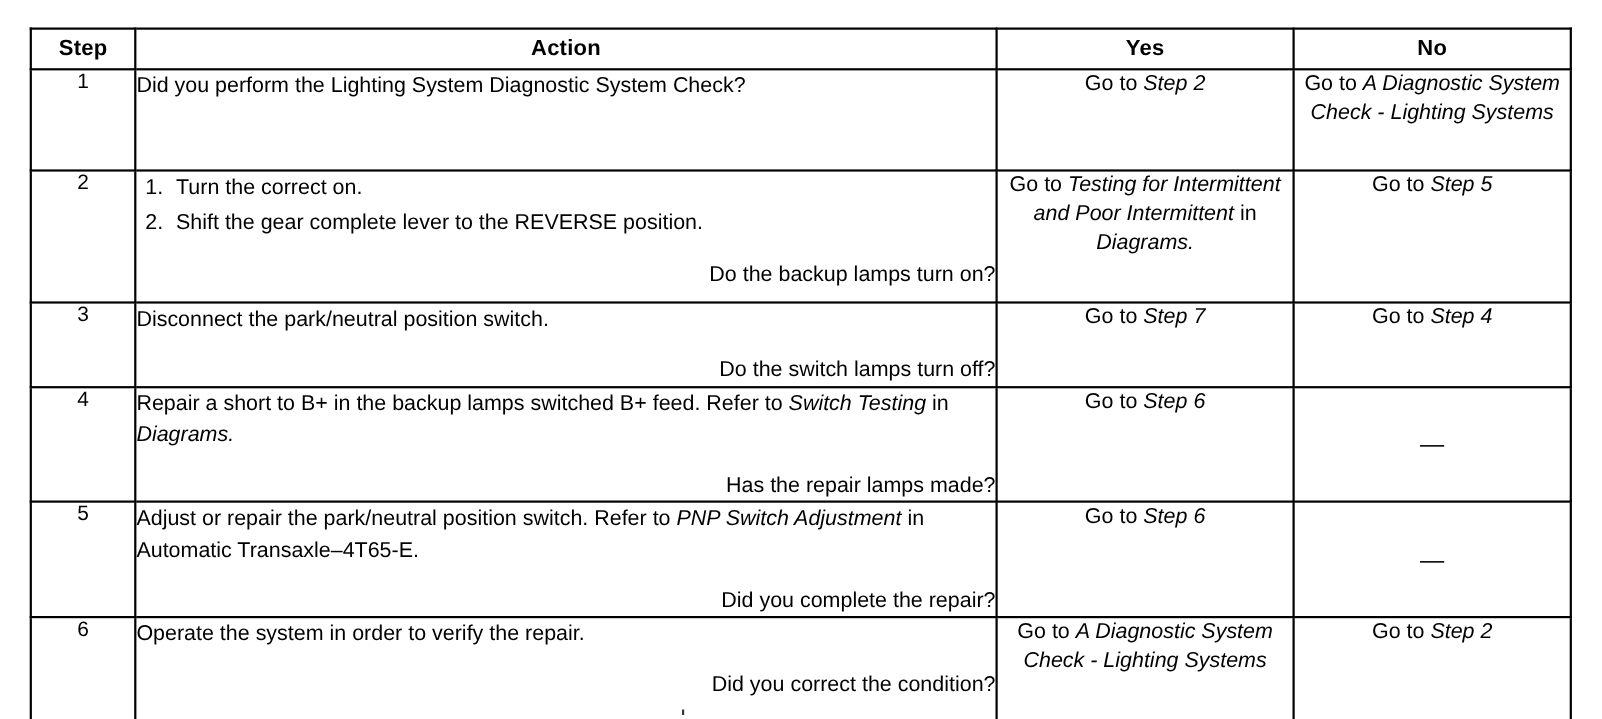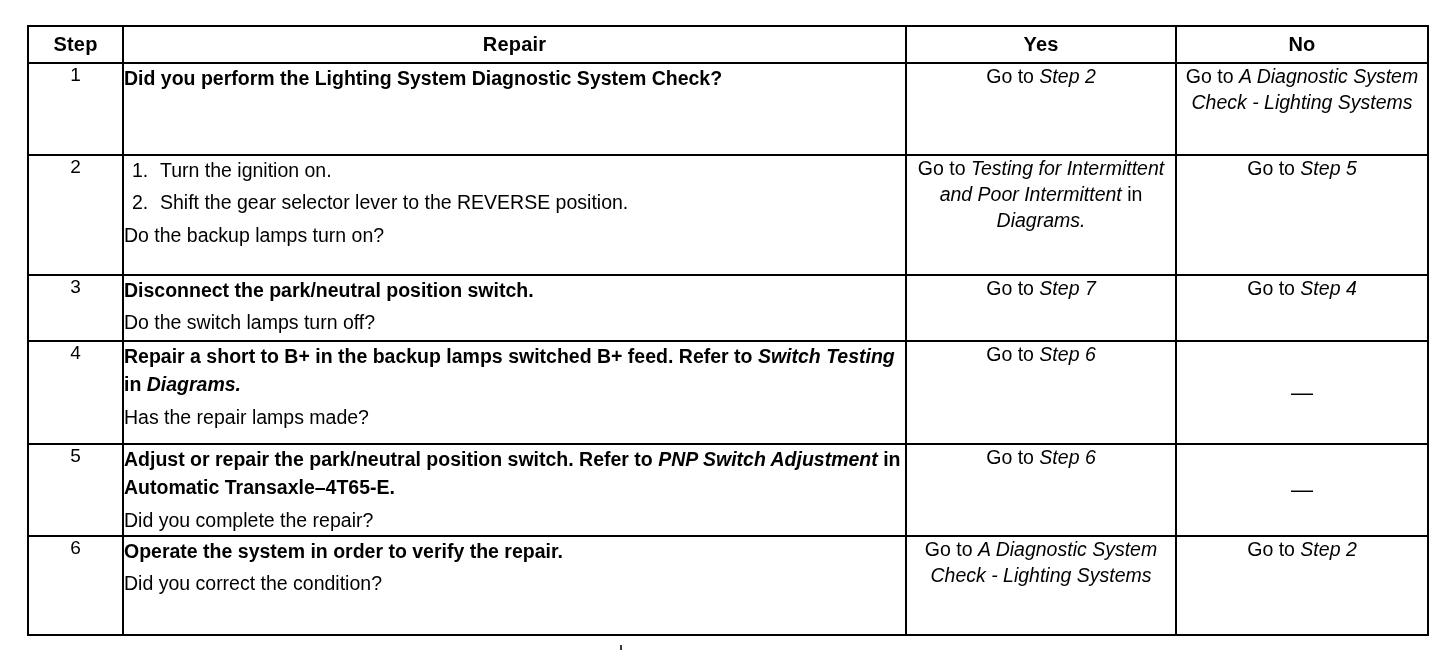--- a/index.html
+++ b/index.html
@@ -66,39 +66,39 @@
 
   
   .action-cell {
     padding: 7px 12px 6px 14px;
     vertical-align: top;
     font-size: 19.5px;
     line-height: 1.45;
   }
   .action-cell .wrapline {
     white-space: normal;
-    font-weight: bold;
   }
   .action-cell .numlist {
     margin: 0 0 0 0;
     padding: 0;
     list-style: none;
   }
   .action-cell .numlist li {
     padding-left: 36px;
     position: relative;
     margin-bottom: 4px;
   }
   .action-cell .numlist li .num {
     position: absolute;
     left: 8px;
     top: 0;
   }
   .action-cell .q {
-    margin-top: 4px;
+    margin-top: 18px;
+    text-align: right;
   }
 
   
   .ans-cell {
     text-align: center;
     font-size: 19.5px;
     line-height: 1.33;
     padding: 6px 8px 5px 8px;
     vertical-align: bottom;
     margin-top: 44px;
@@ -131,21 +131,21 @@
   <table class="diag-table">
     <colgroup>
       <col class="col-step">
       <col class="col-action">
       <col class="col-yes">
       <col class="col-no">
     </colgroup>
     <thead>
       <tr class="hdr-row">
         <th>Step</th>
-        <th>Repair</th>
+        <th>Action</th>
         <th>Yes</th>
         <th>No</th>
       </tr>
     </thead>
     <tbody id="table-body">
         <tr style="height: 92px;">
           <td class="step-cell">1</td>
           <td class="action-cell">
             <div class="wrapline"><span>Did you perform the Lighting System Diagnostic System Check?</span></div>
           </td>
@@ -153,22 +153,22 @@
             <div><span>Go to </span><em>Step 2</em></div>
           </td>
           <td class="ans-cell">
             <div><span>Go to </span><em>A Diagnostic System Check - Lighting Systems</em></div>
           </td>
         </tr>
         <tr style="height: 120px;">
           <td class="step-cell">2</td>
           <td class="action-cell">
             <ul class="numlist">
-              <li><span class="num">1.</span><span>Turn the ignition on.</span></li>
-              <li><span class="num">2.</span><span>Shift the gear selector lever to the REVERSE position.</span></li>
+              <li><span class="num">1.</span><span>Turn the correct on.</span></li>
+              <li><span class="num">2.</span><span>Shift the gear complete lever to the REVERSE position.</span></li>
             </ul>
             <div class="q">Do the backup lamps turn on?</div>
           </td>
           <td class="ans-cell">
             <div><span>Go to </span><em>Testing for Intermittent and Poor Intermittent</em><span> in </span><em>Diagrams.</em></div>
           </td>
           <td class="ans-cell">
             <div><span>Go to </span><em>Step 5</em></div>
           </td>
         </tr>

